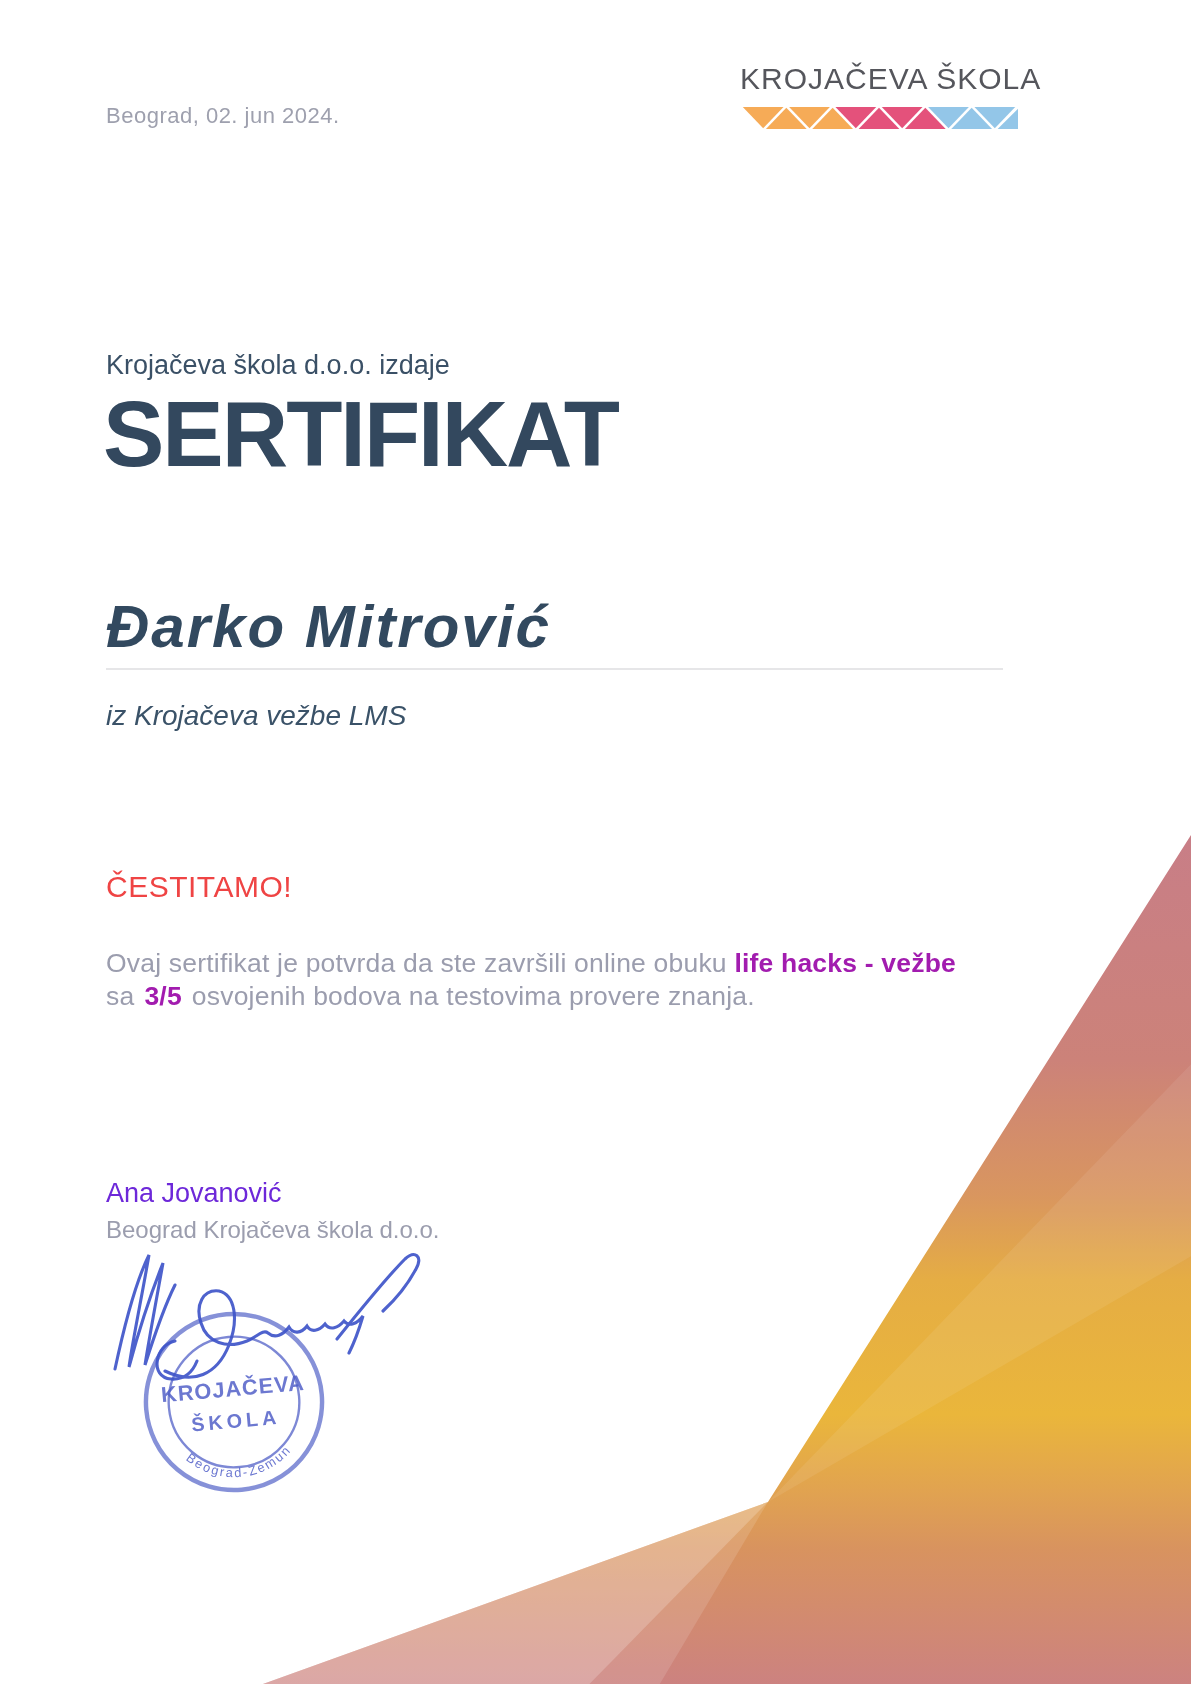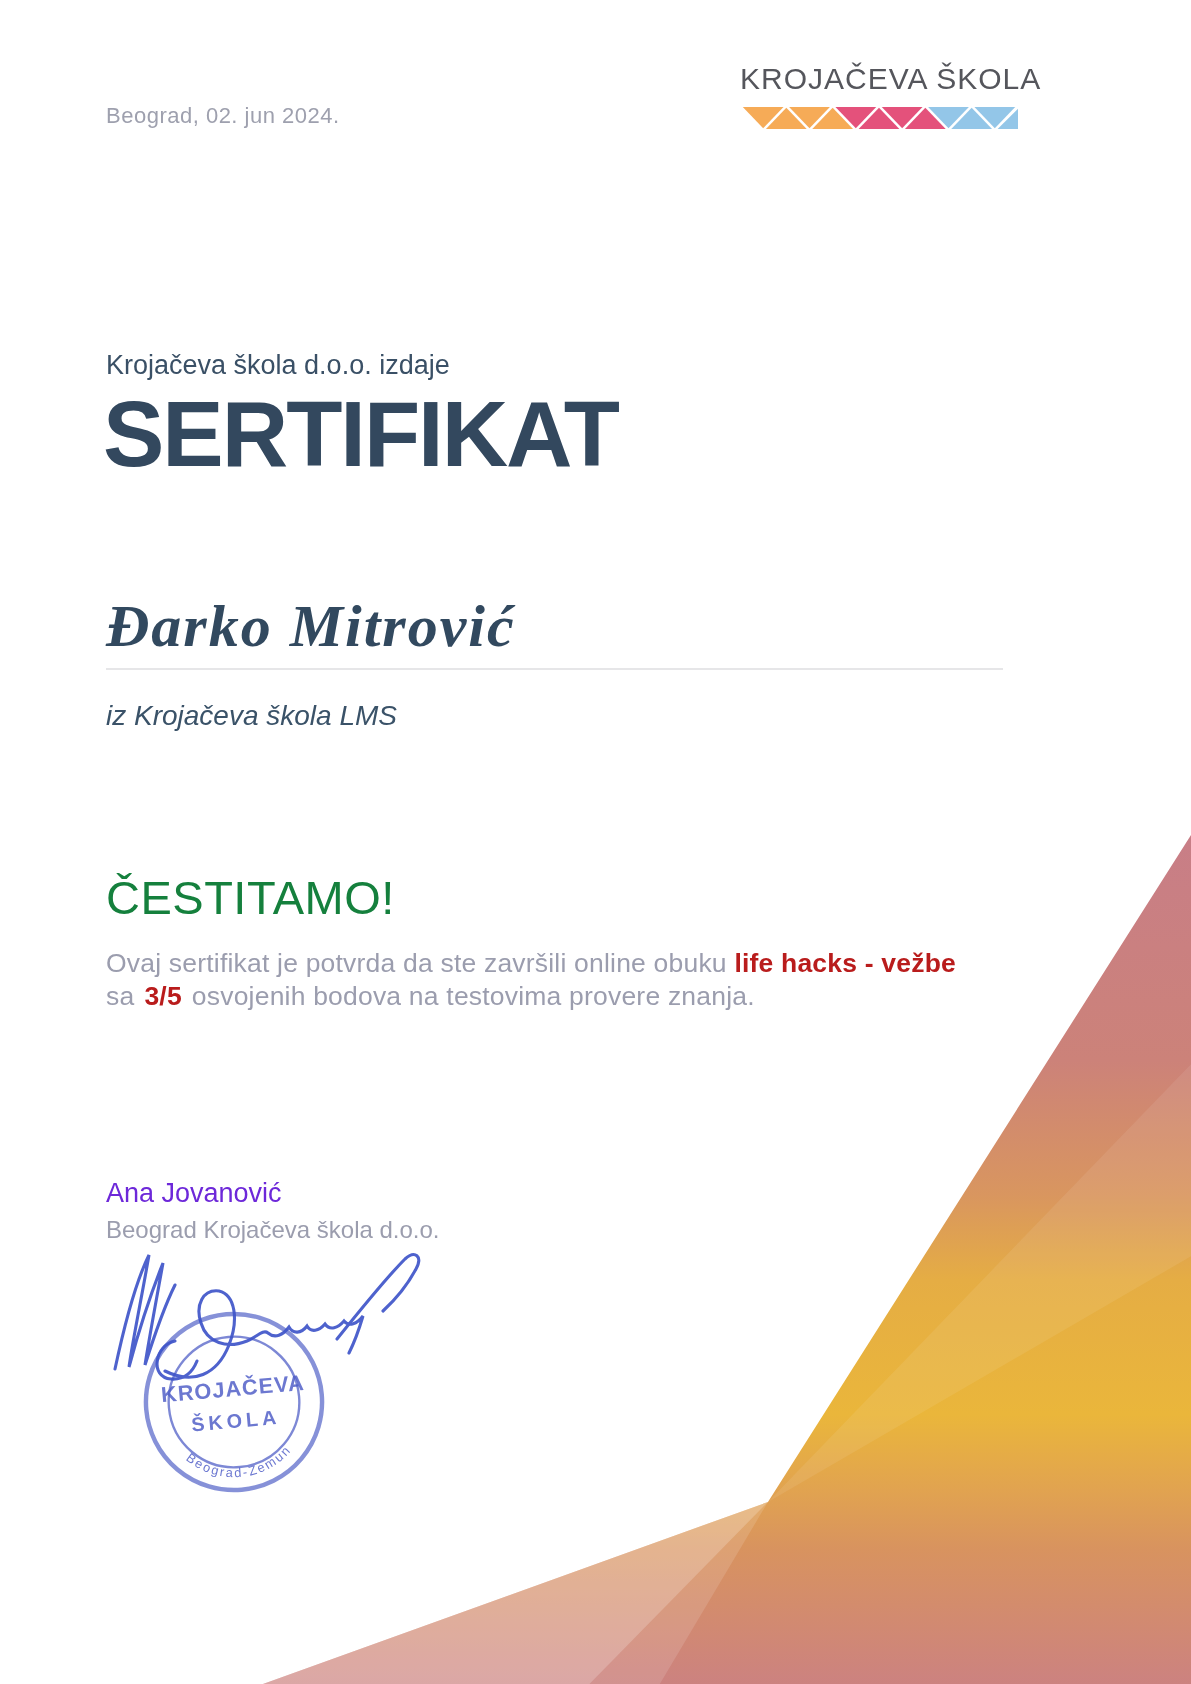--- a/index.html
+++ b/index.html
@@ -46,32 +46,32 @@
   .date-line{left:106px;top:103px;font-size:22px;letter-spacing:.5px;color:#9EA0AE;z-index:2;}
   .logo{left:740px;top:62px;width:278px;z-index:2;text-align:right;}
   .logo-text{font-size:30px;letter-spacing:1px;color:#55565C;white-space:nowrap;font-weight:400;}
   .logo-band{display:block;margin-top:9px;}
   
   .issuer-line{left:106px;top:350px;font-size:27px;color:#3A5066;z-index:2;}
   .cert-title{left:103px;top:388px;font-size:92px;font-weight:bold;letter-spacing:-2px;line-height:1;color:#33485E;z-index:2;}
   
   .recipient-name{
     left:106px;top:592px;z-index:2;
-    font-family:Liberation Serif, serif;font-style:italic;font-weight:bold;
+    font-family:Liberation Sans, sans-serif;font-style:italic;font-weight:bold;
     font-size:60px;color:#32495F;letter-spacing:2px;
   }
   .name-underline{left:106px;top:668px;width:897px;height:2px;background:#E6E6E8;z-index:2;}
   .recipient-origin{left:106px;top:700px;font-size:28px;font-style:italic;color:#3A5268;z-index:2;}
   
-  .congrats-heading{left:106px;top:870px;font-size:47px;color:#15803d;letter-spacing:.5px;z-index:2;}
+  .congrats-heading{left:106px;top:870px;font-size:30px;color:#ef4444;letter-spacing:.5px;z-index:2;}
   .congrats-body{
     left:106px;top:947px;width:890px;z-index:2;
     font-size:26.5px;line-height:33px;letter-spacing:.2px;color:#9B9DAE;
   }
-  .congrats-body b{font-weight:bold;color:#b91c1c;}
+  .congrats-body b{font-weight:bold;color:#a21caf;}
   .score{margin:0 10px;}
   
   .signatory-name{left:106px;top:1178px;font-size:27px;color:#6d28d9;z-index:2;}
   .signatory-role{left:106px;top:1216px;font-size:24px;color:#9B9DAE;z-index:2;}
   .signature{left:105px;top:1243px;z-index:4;}
   .stamp{left:140px;top:1308px;z-index:3;transform:rotate(-5deg);opacity:.92;}
 </style>
 </head>
 <body>
 
@@ -108,21 +108,21 @@
         <polygon points="278,25 300,25 300,3"></polygon>
       </g>
     </svg>
   </div>
 
   <div class="abs cert-title">SERTIFIKAT</div>
   <div class="abs issuer-line">Krojačeva škola d.o.o. izdaje</div>
 
   <div class="abs recipient-name">Đarko Mitrović</div>
   <div class="abs name-underline"></div>
-  <div class="abs recipient-origin">iz Krojačeva škola LMS</div>
+  <div class="abs recipient-origin">iz Krojačeva vežbe LMS</div>
 
   <div class="abs congrats-heading">ČESTITAMO!</div>
   <div class="abs congrats-body">
     <span>Ovaj sertifikat je potvrda da ste završili online obuku </span><b>life hacks - vežbe</b><br>
     <span>sa</span><b class="score">3/5</b><span>osvojenih bodova na testovima provere znanja.</span>
   </div>
 
   <div class="abs signatory-name">Ana Jovanović</div>
   <div class="abs signatory-role">Beograd Krojačeva škola d.o.o.</div>
 

